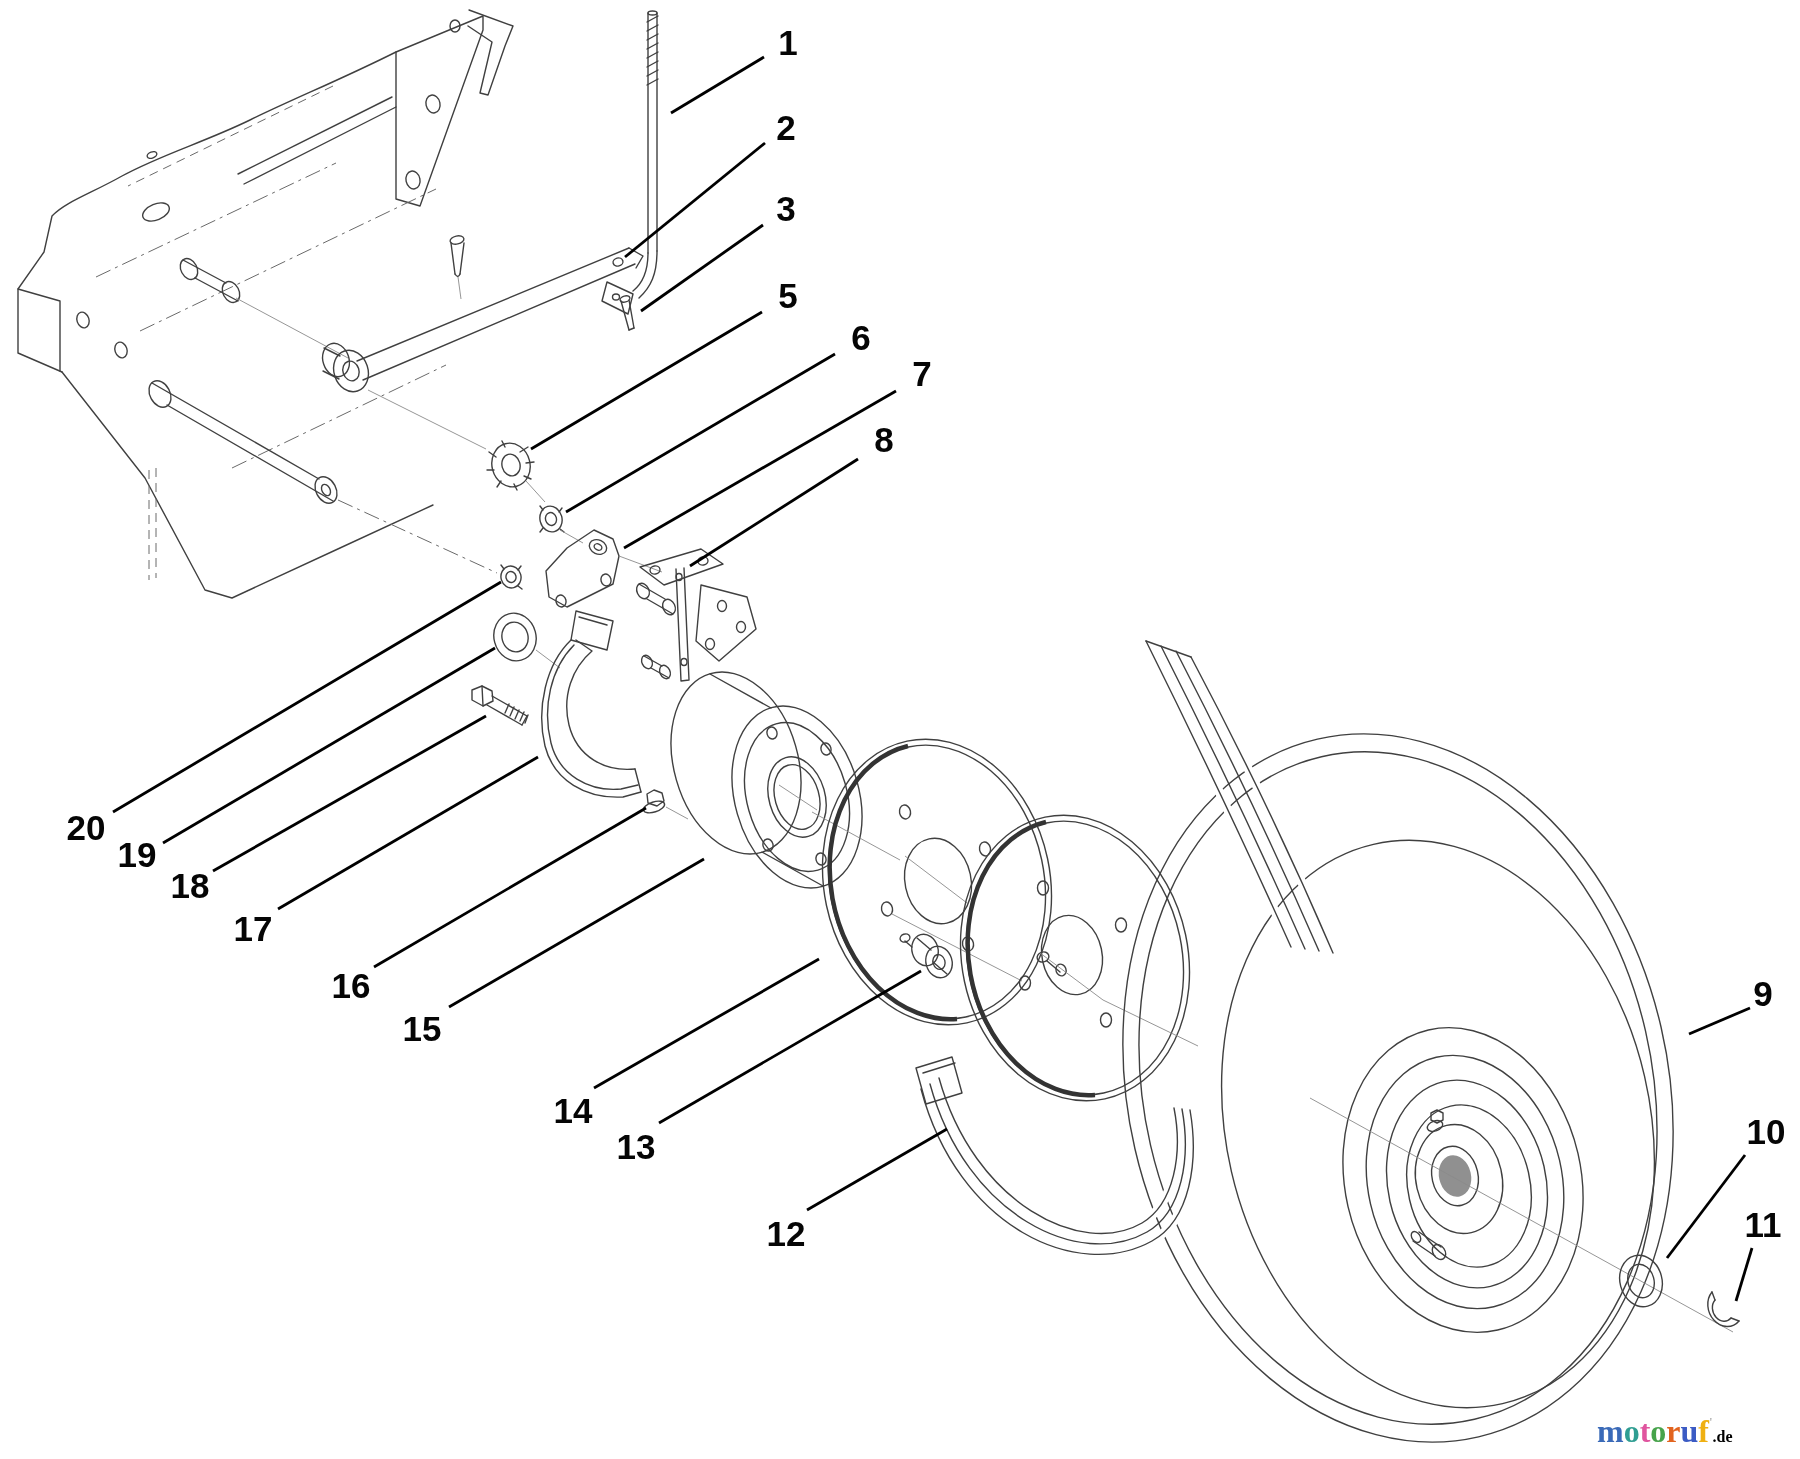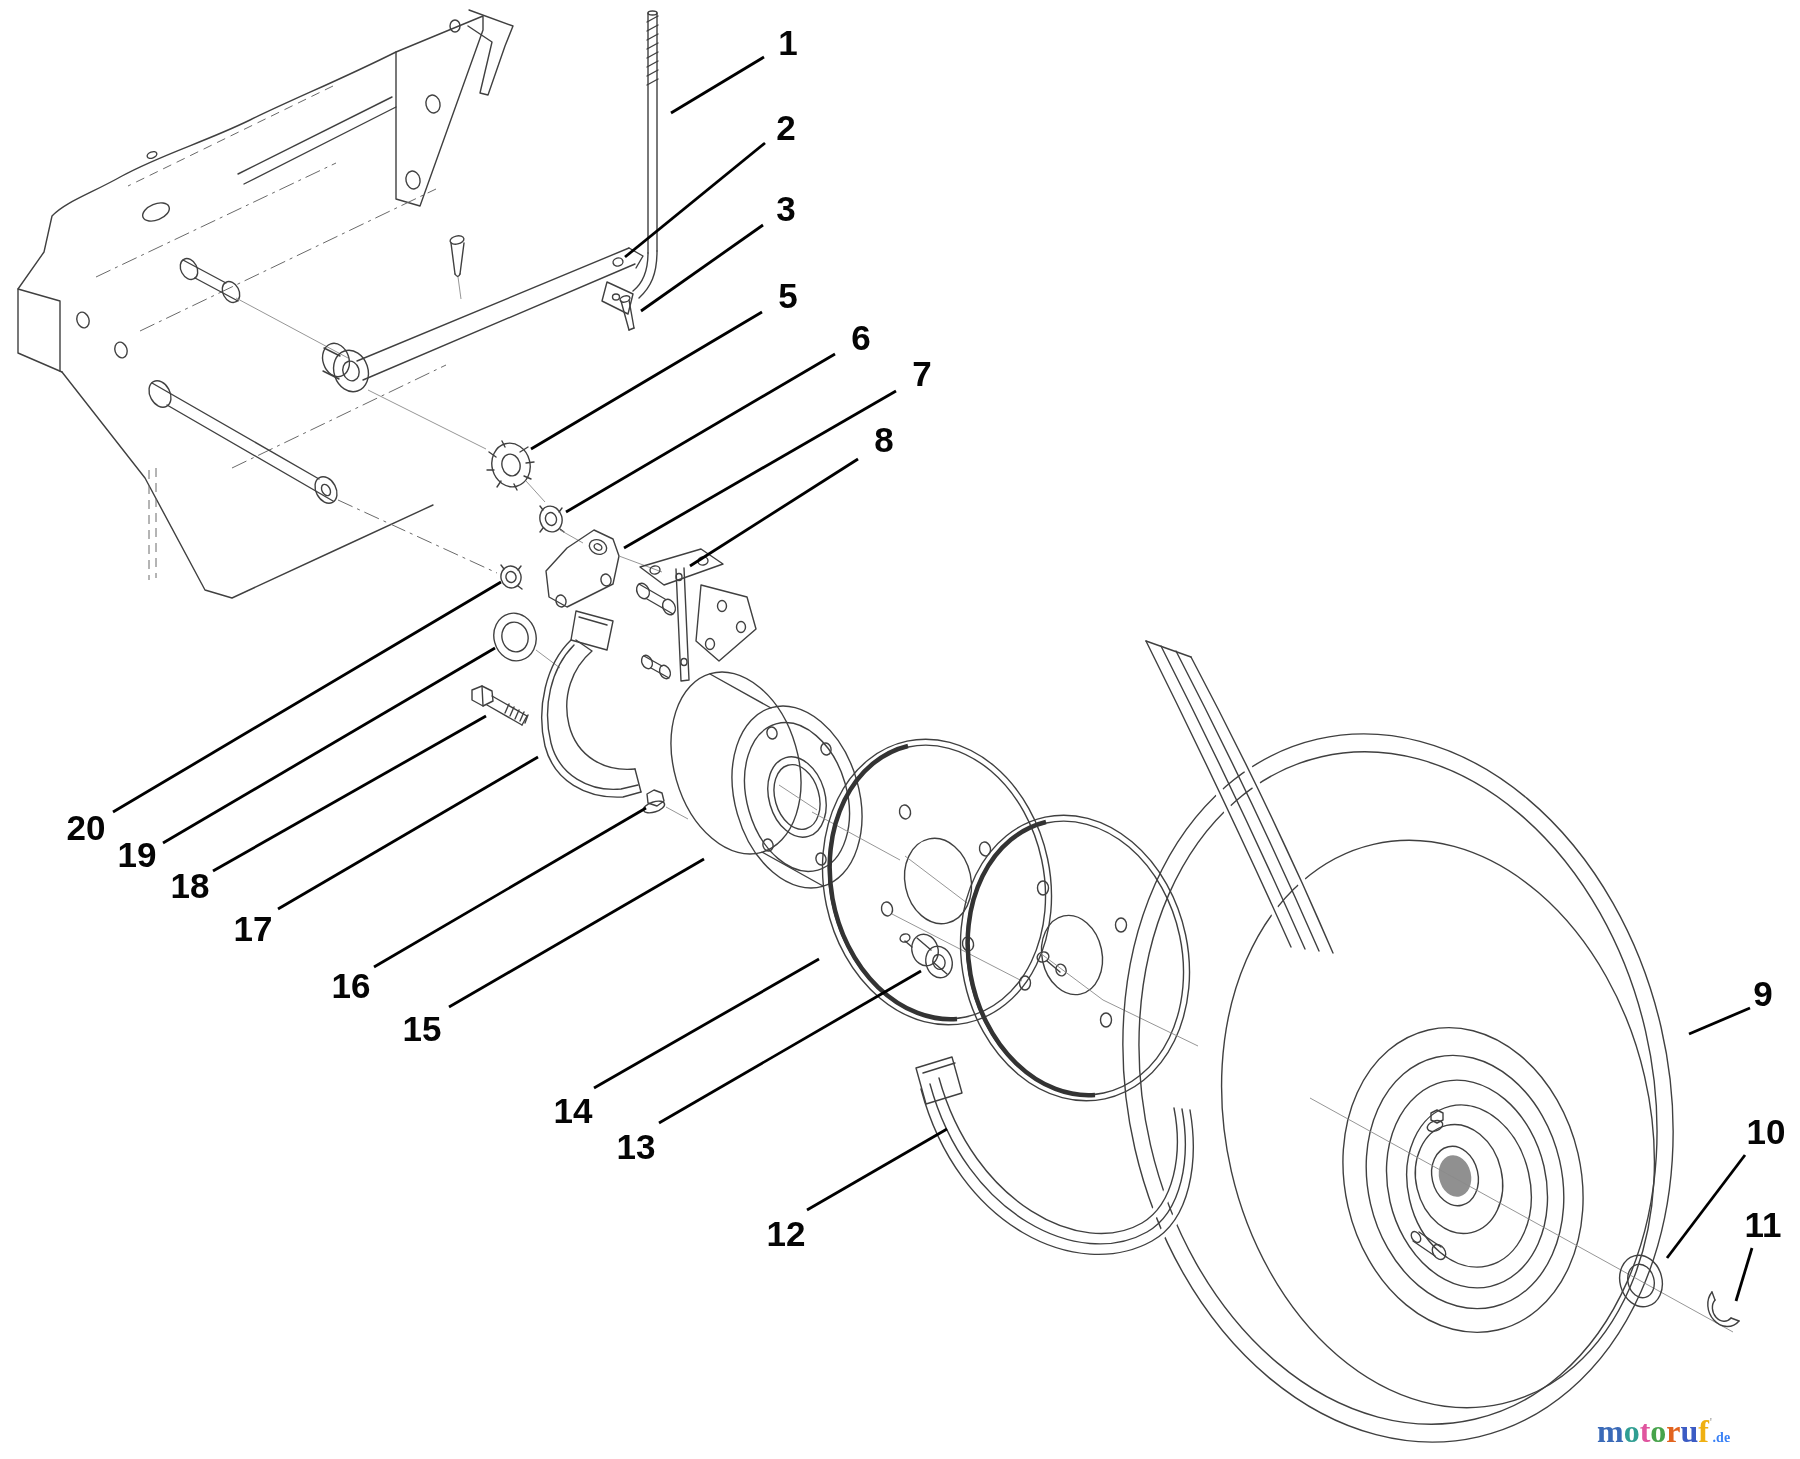--- a/index.html
+++ b/index.html
@@ -325,15 +325,15 @@
 
 <div id="logo" class="watermark" style="left:1597px; top:1415px;">
       <span style="color: rgb(58, 106, 184); font-size: 32px;">m</span>
       <span style="color: rgb(47, 158, 146); font-size: 32px;">o</span>
       <span style="color: rgb(224, 85, 159); font-size: 32px;">t</span>
       <span style="color: rgb(71, 163, 75); font-size: 32px;">o</span>
       <span style="color: rgb(226, 100, 31); font-size: 32px;">r</span>
       <span style="color: rgb(59, 91, 196); font-size: 32px;">u</span>
       <span style="color: rgb(239, 176, 18); font-size: 32px;">f</span>
       <span class="tick" style="color: rgb(181, 181, 181); font-size: 13px;">'</span>
-      <span style="color: #3b82f6; font-size: 14px;">.de</span>
+      <span style="color: #000000; font-size: 16px;">.de</span>
     </div>
 </div>
 
 </body></html>

